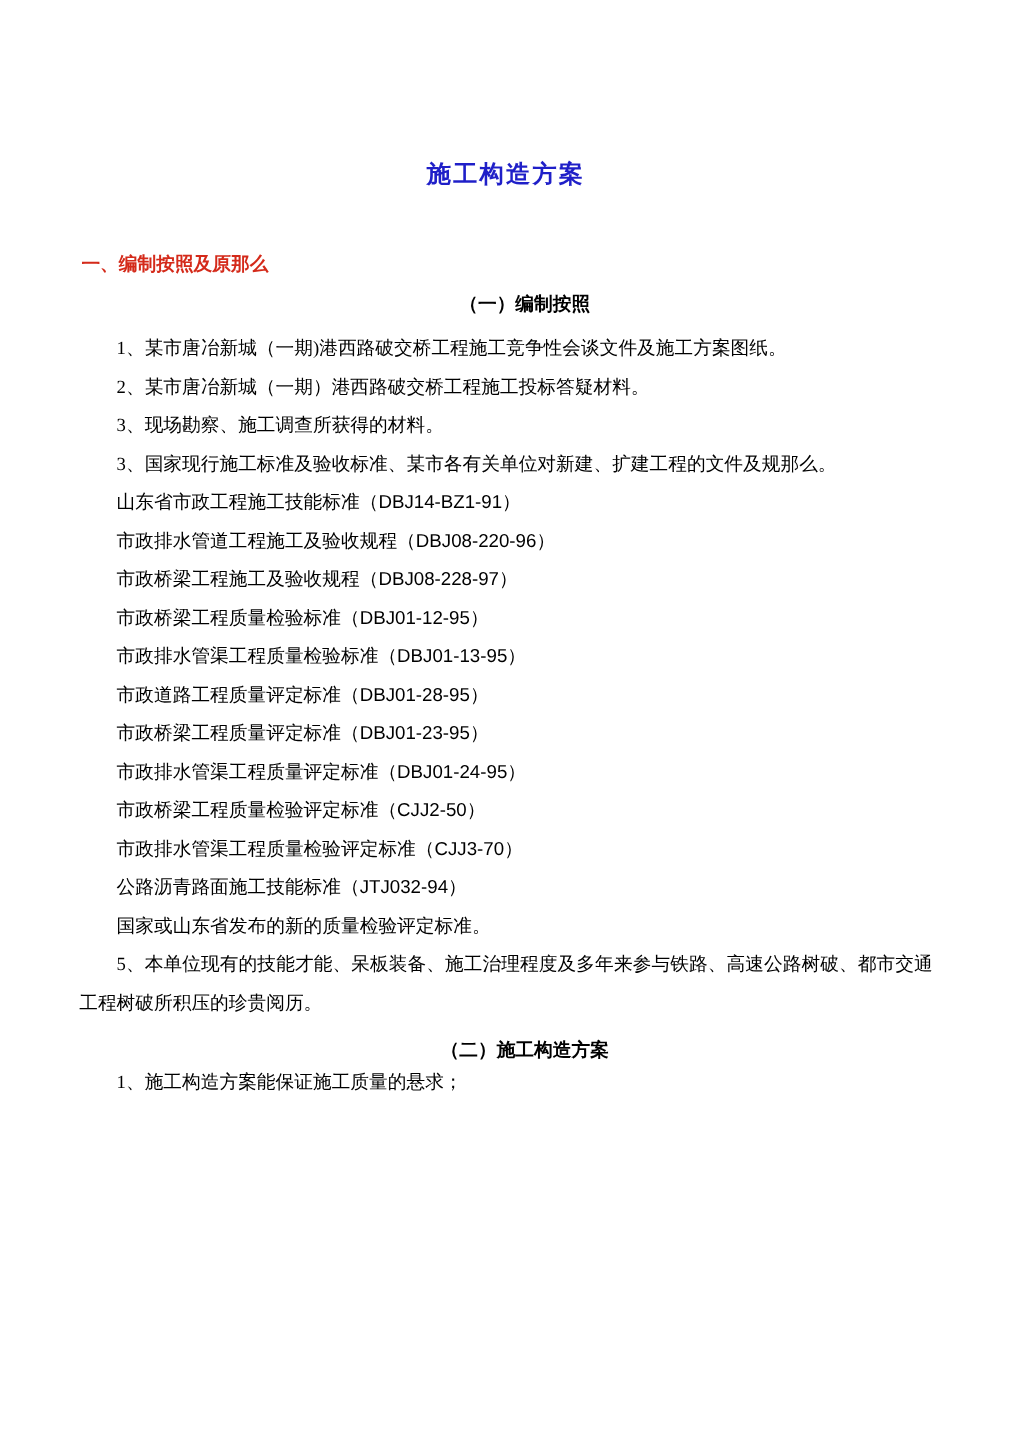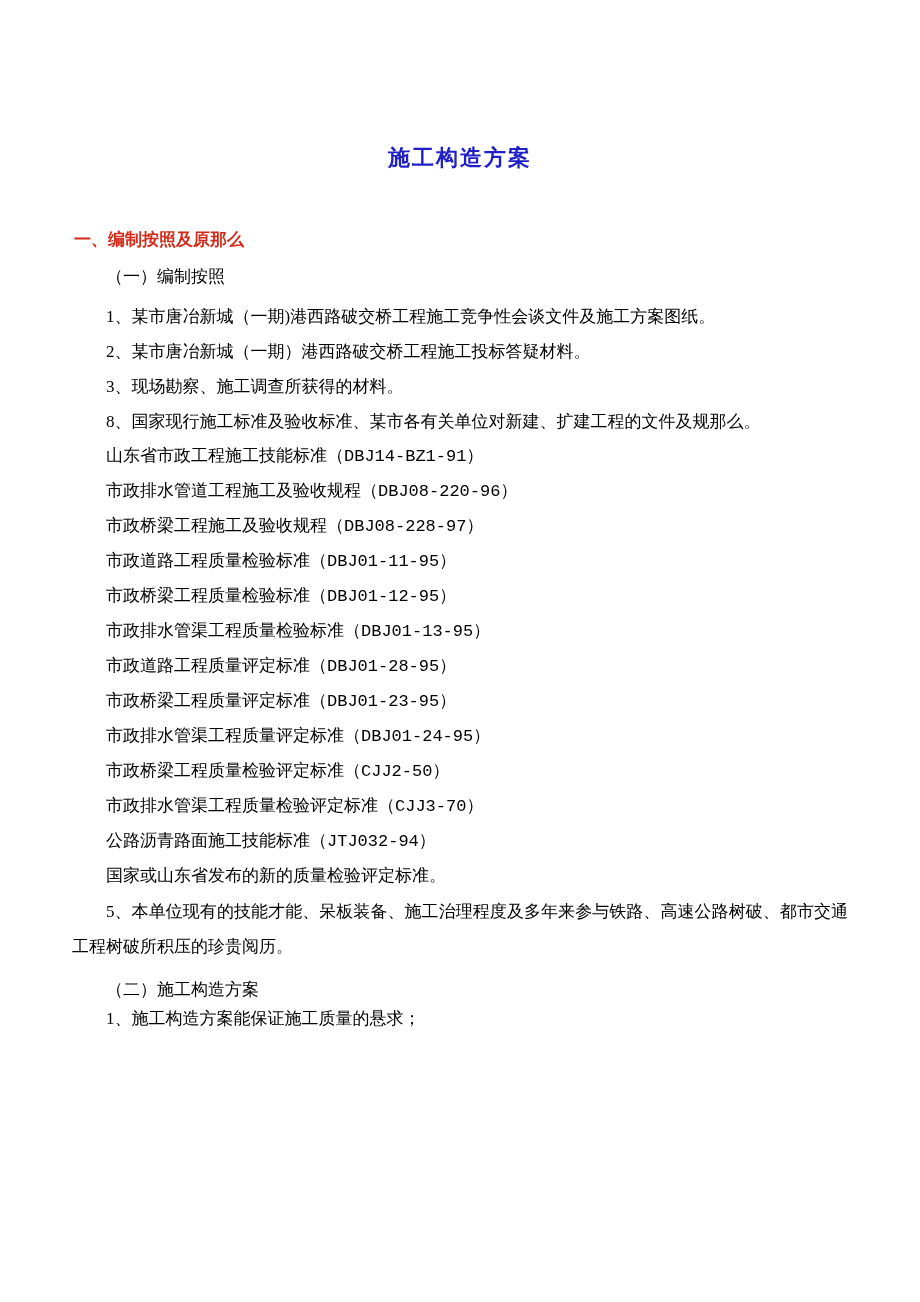--- a/index.html
+++ b/index.html
@@ -35,25 +35,26 @@
   .section-heading {
     color: #d42a1a;
     font-size: 17px;
     margin: 0;
     padding-top: 55px;
     padding-left: 2px;
     font-family: Liberation Serif, serif;
   }
   .sub-heading {
     font-size: 17px;
-    font-weight: normal;
+    font-weight: bold;
     margin: 0;
     padding-top: 14px;
     padding-left: 34px;
     font-family: "Liberation Serif", "DejaVu Serif", serif;
+    text-align: center;
   }
   .para {
     font-size: 17px;
     line-height: 35px;
     margin: 0;
     text-indent: 34px;
     text-align: justify;
     font-family: "Liberation Serif", "DejaVu Serif", serif;
   }
   .para-first {
@@ -61,44 +62,43 @@
   }
   .std-list {
     margin: 0;
     padding: 0;
     list-style: none;
   }
   .std-list li {
     font-size: 17px;
     line-height: 35px;
     text-indent: 34px;
-    font-family: Liberation Mono, monospace;
+    font-family: Liberation Sans, sans-serif;
   }
 </style>
 </head>
 <body>
 
 <div class="page">
 
   <h1 class="doc-title">施工构造方案</h1>
 
   <h2 class="section-heading">一、编制按照及原那么</h2>
 
   <h3 class="sub-heading">（一）编制按照</h3>
 
   <p class="para para-first">1、某市唐冶新城（一期)港西路破交桥工程施工竞争性会谈文件及施工方案图纸。</p>
   <p class="para">2、某市唐冶新城（一期）港西路破交桥工程施工投标答疑材料。</p>
   <p class="para">3、现场勘察、施工调查所获得的材料。</p>
-  <p class="para">8、国家现行施工标准及验收标准、某市各有关单位对新建、扩建工程的文件及规那么。</p>
+  <p class="para">3、国家现行施工标准及验收标准、某市各有关单位对新建、扩建工程的文件及规那么。</p>
 
   <ul class="std-list">
     <li>山东省市政工程施工技能标准（DBJ14-BZ1-91）</li>
     <li>市政排水管道工程施工及验收规程（DBJ08-220-96）</li>
     <li>市政桥梁工程施工及验收规程（DBJ08-228-97）</li>
-    <li>市政道路工程质量检验标准（DBJ01-11-95）</li>
     <li>市政桥梁工程质量检验标准（DBJ01-12-95）</li>
     <li>市政排水管渠工程质量检验标准（DBJ01-13-95）</li>
     <li>市政道路工程质量评定标准（DBJ01-28-95）</li>
     <li>市政桥梁工程质量评定标准（DBJ01-23-95）</li>
     <li>市政排水管渠工程质量评定标准（DBJ01-24-95）</li>
     <li>市政桥梁工程质量检验评定标准（CJJ2-50）</li>
     <li>市政排水管渠工程质量检验评定标准（CJJ3-70）</li>
     <li>公路沥青路面施工技能标准（JTJ032-94）</li>
     <li>国家或山东省发布的新的质量检验评定标准。</li>
   </ul>

